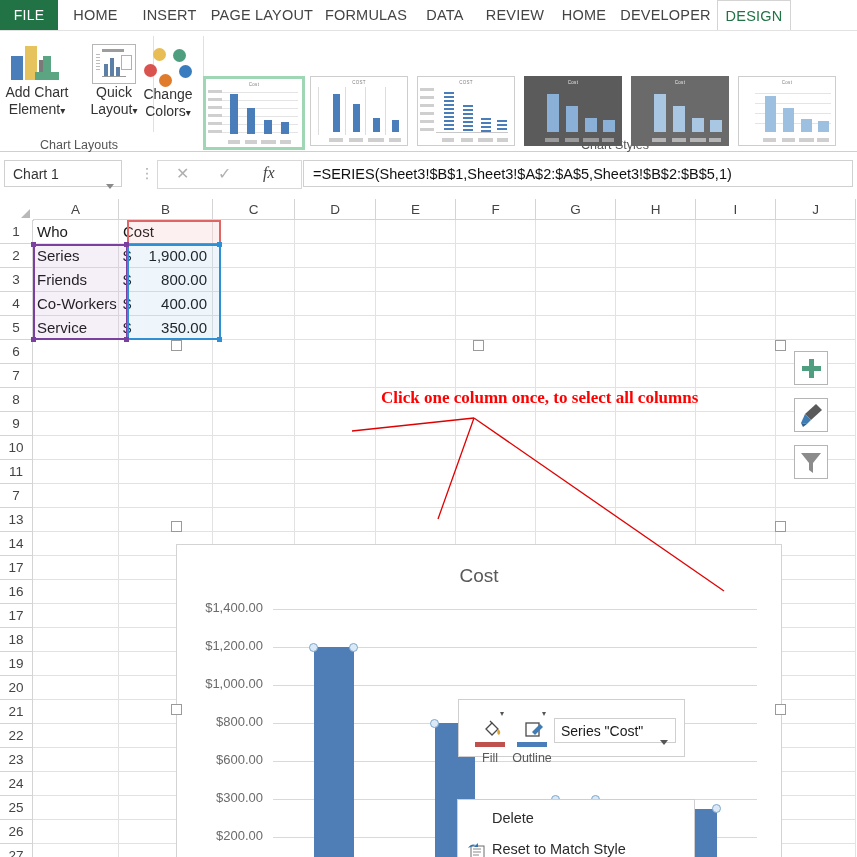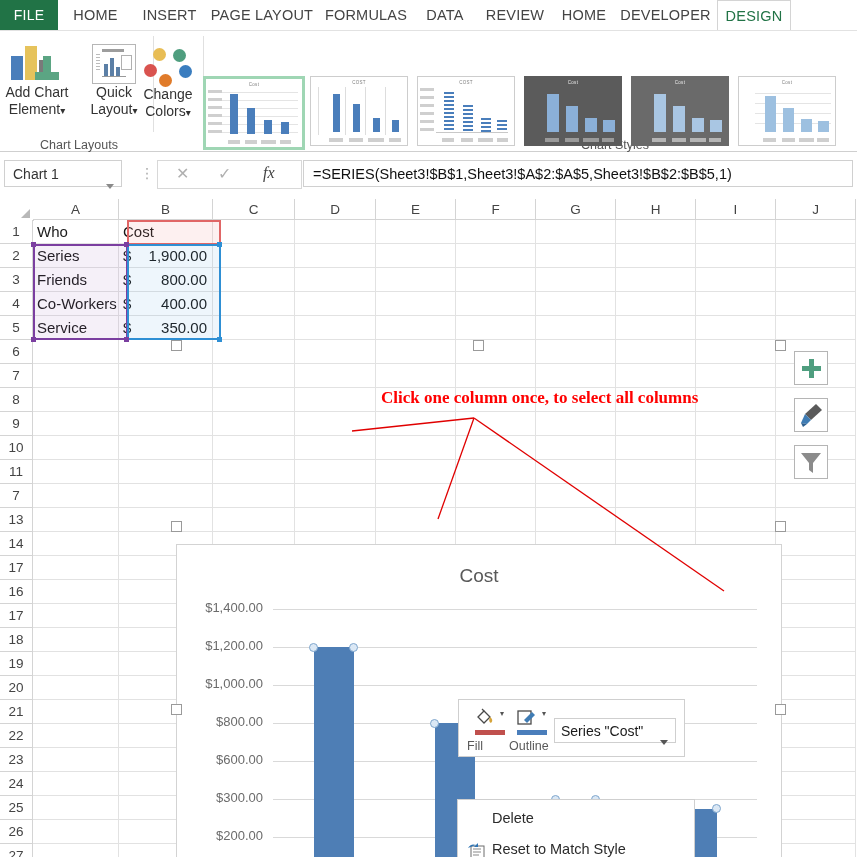--- a/index.html
+++ b/index.html
@@ -195,21 +195,21 @@
   .annot {
     position: absolute; font-family: "Liberation Serif", serif;
     font-weight: bold; color: #ff0000; font-size: 17px; white-space: nowrap;
   }
 
   
   .minibar {
     position: absolute; left: 458px; top: 500px; width: 227px; height: 58px;
     background: #ffffff; border: 1px solid #cfcfcf; box-sizing: border-box;
   }
-  .mb-item { position: absolute; top: 8px; width: 46px; text-align: left; }
+  .mb-item { position: absolute; top: 20px; width: 46px; text-align: center; }
   .mb-cap { font-size: 12.5px; color: #595959; position: absolute; top: 31px; left: 0; right: 0; }
   .mb-swatch { position: absolute; left: 8px; top: 22px; width: 30px; height: 5px; }
   .mb-arrow { position: absolute; top: 9px; font-size: 8px; color: #555; }
   .mb-series {
     position: absolute; left: 95px; top: 18px; width: 122px; height: 25px;
     border: 1px solid #cfcfcf; background: #fff; box-sizing: border-box;
     font-size: 14px; color: #1a1a1a; line-height: 24px; padding-left: 6px;
   }
   .mb-series .caret { position: absolute; right: 7px; top: 9px; }
 

